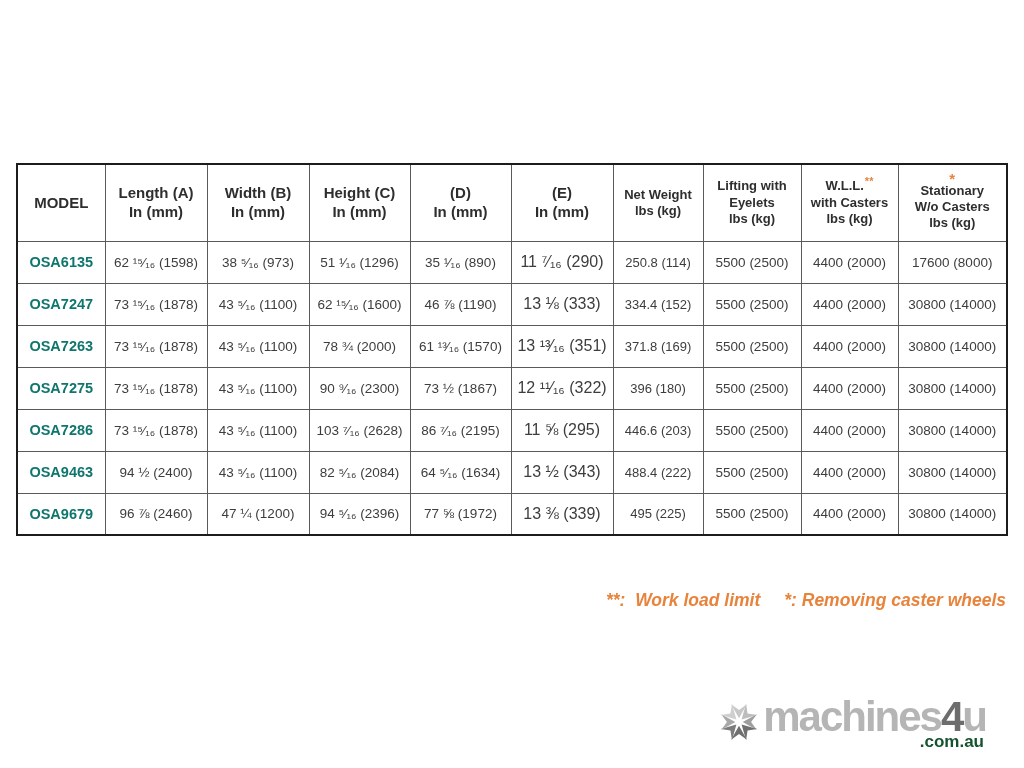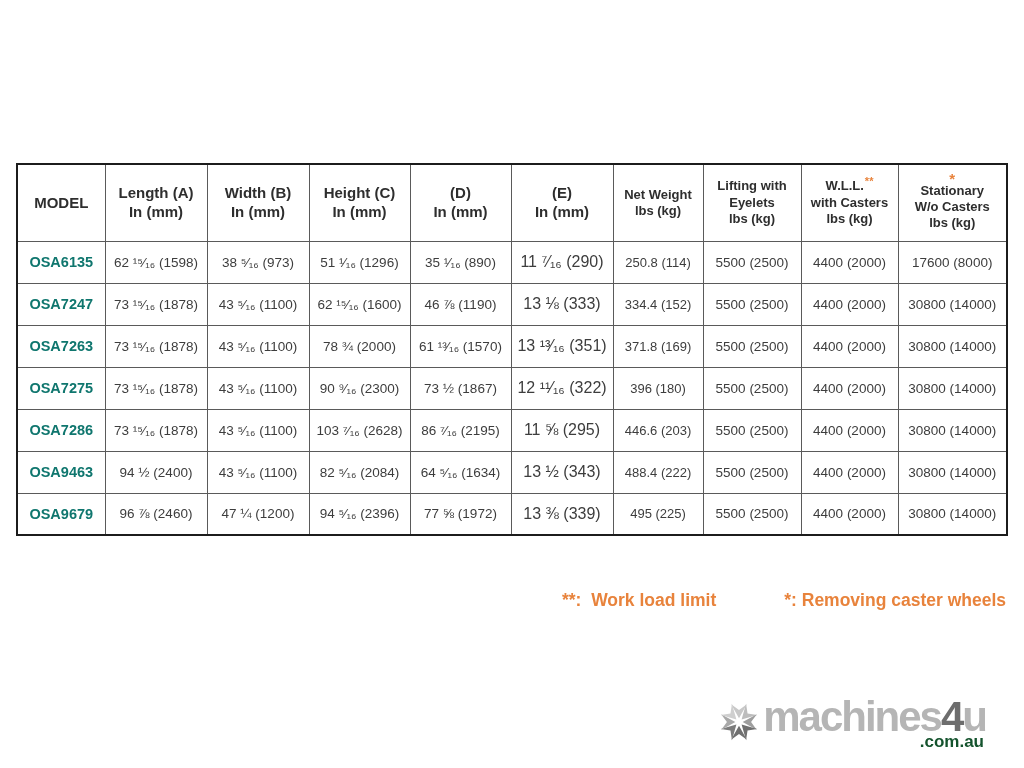--- a/index.html
+++ b/index.html
@@ -80,24 +80,25 @@
   }
 
   
   .footnotes {
     position: absolute;
     top: 590px;
     left: 16px;
     width: 990px;
     display: flex;
     justify-content: flex-end;
-    gap: 68px;
+    gap: 24px;
     color: #e8833c;
     font-weight: bold;
     font-size: 17.5px;
+    font-style: italic;
   }
   .footnotes span { white-space: pre; }
 
   
   .logo {
     position: absolute;
     top: 697px;
     right: 38px;
     display: flex;
     align-items: flex-start;

